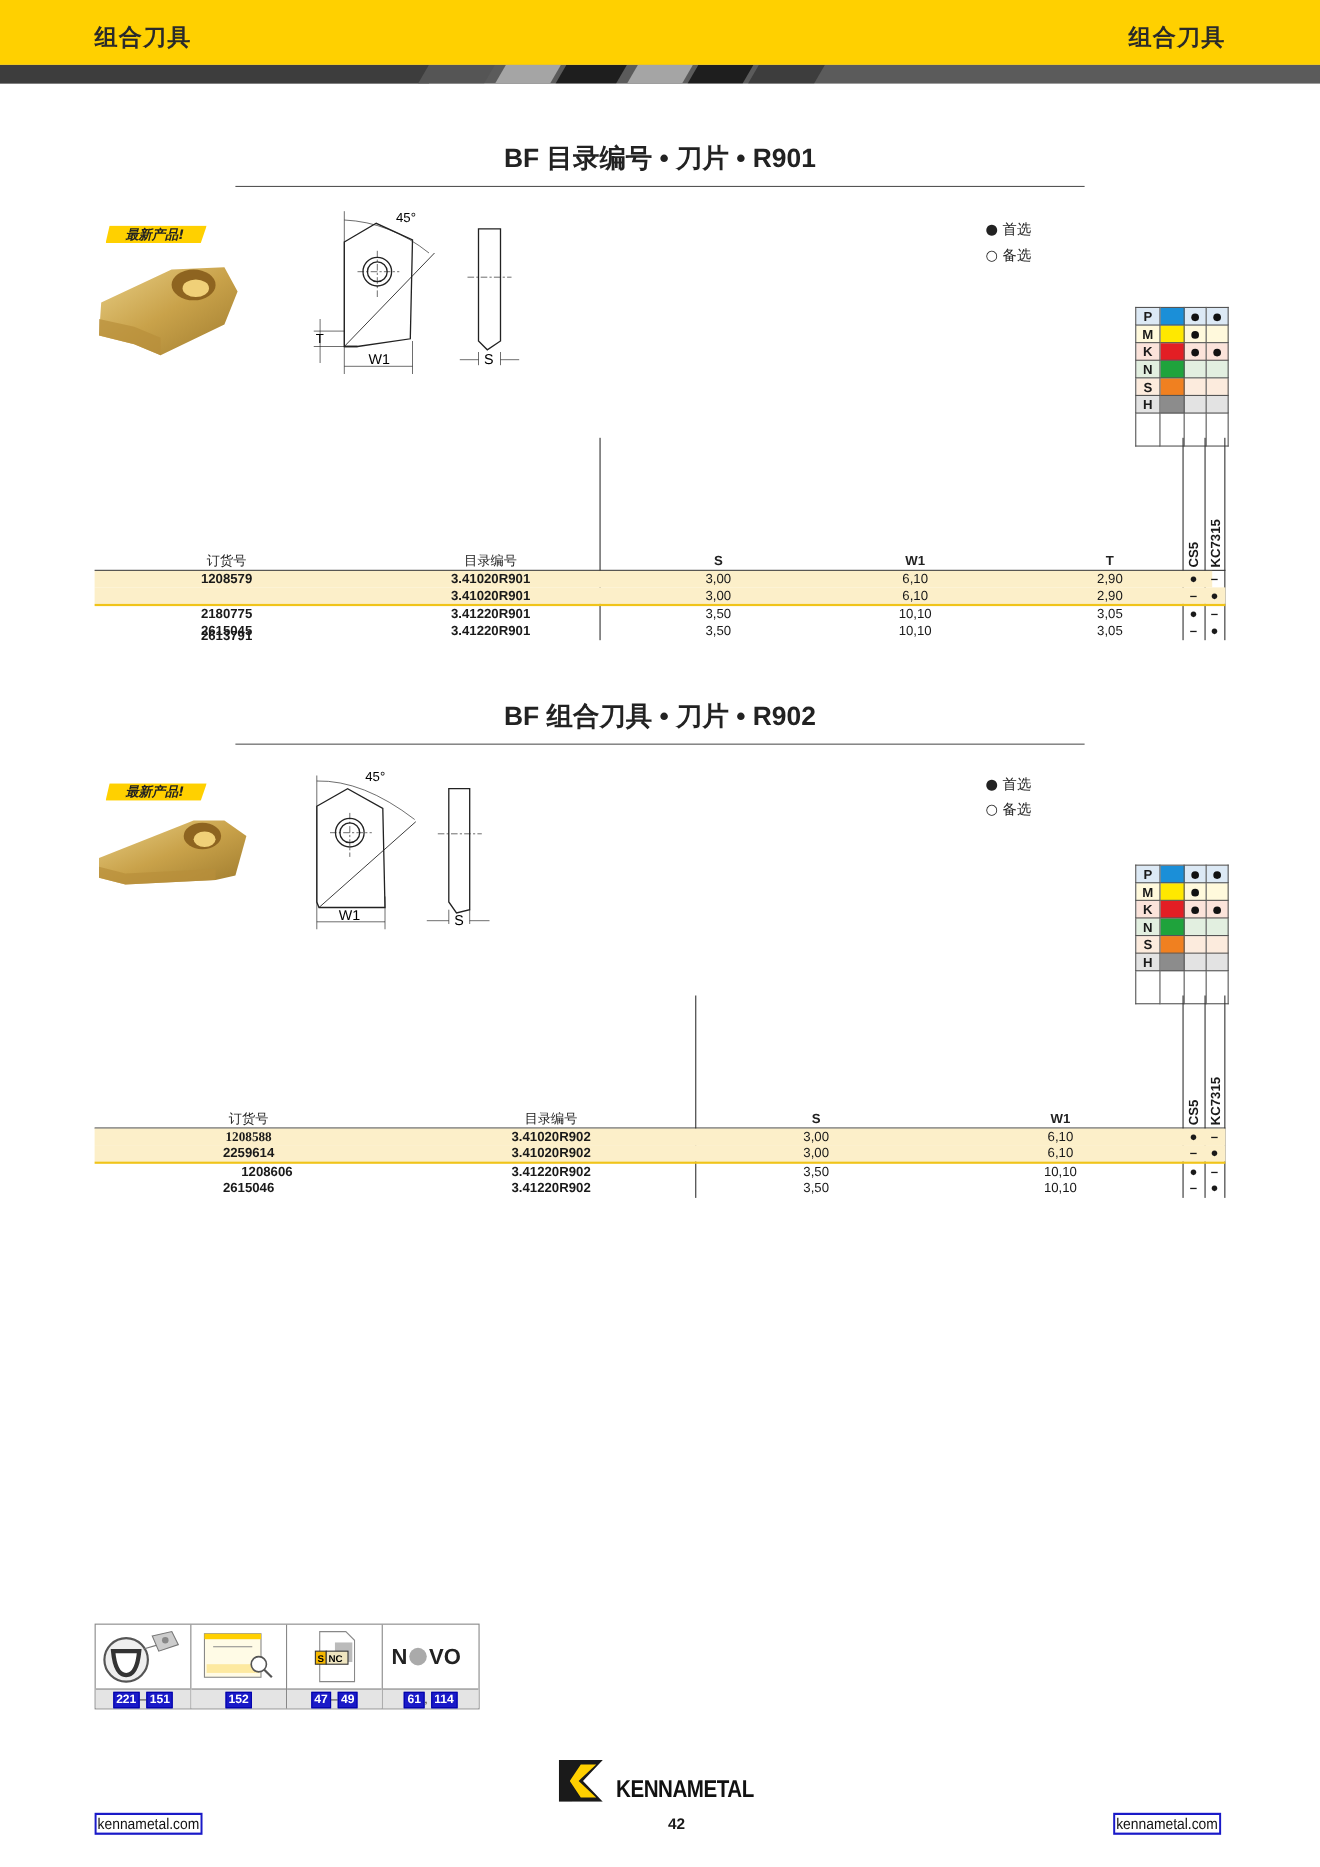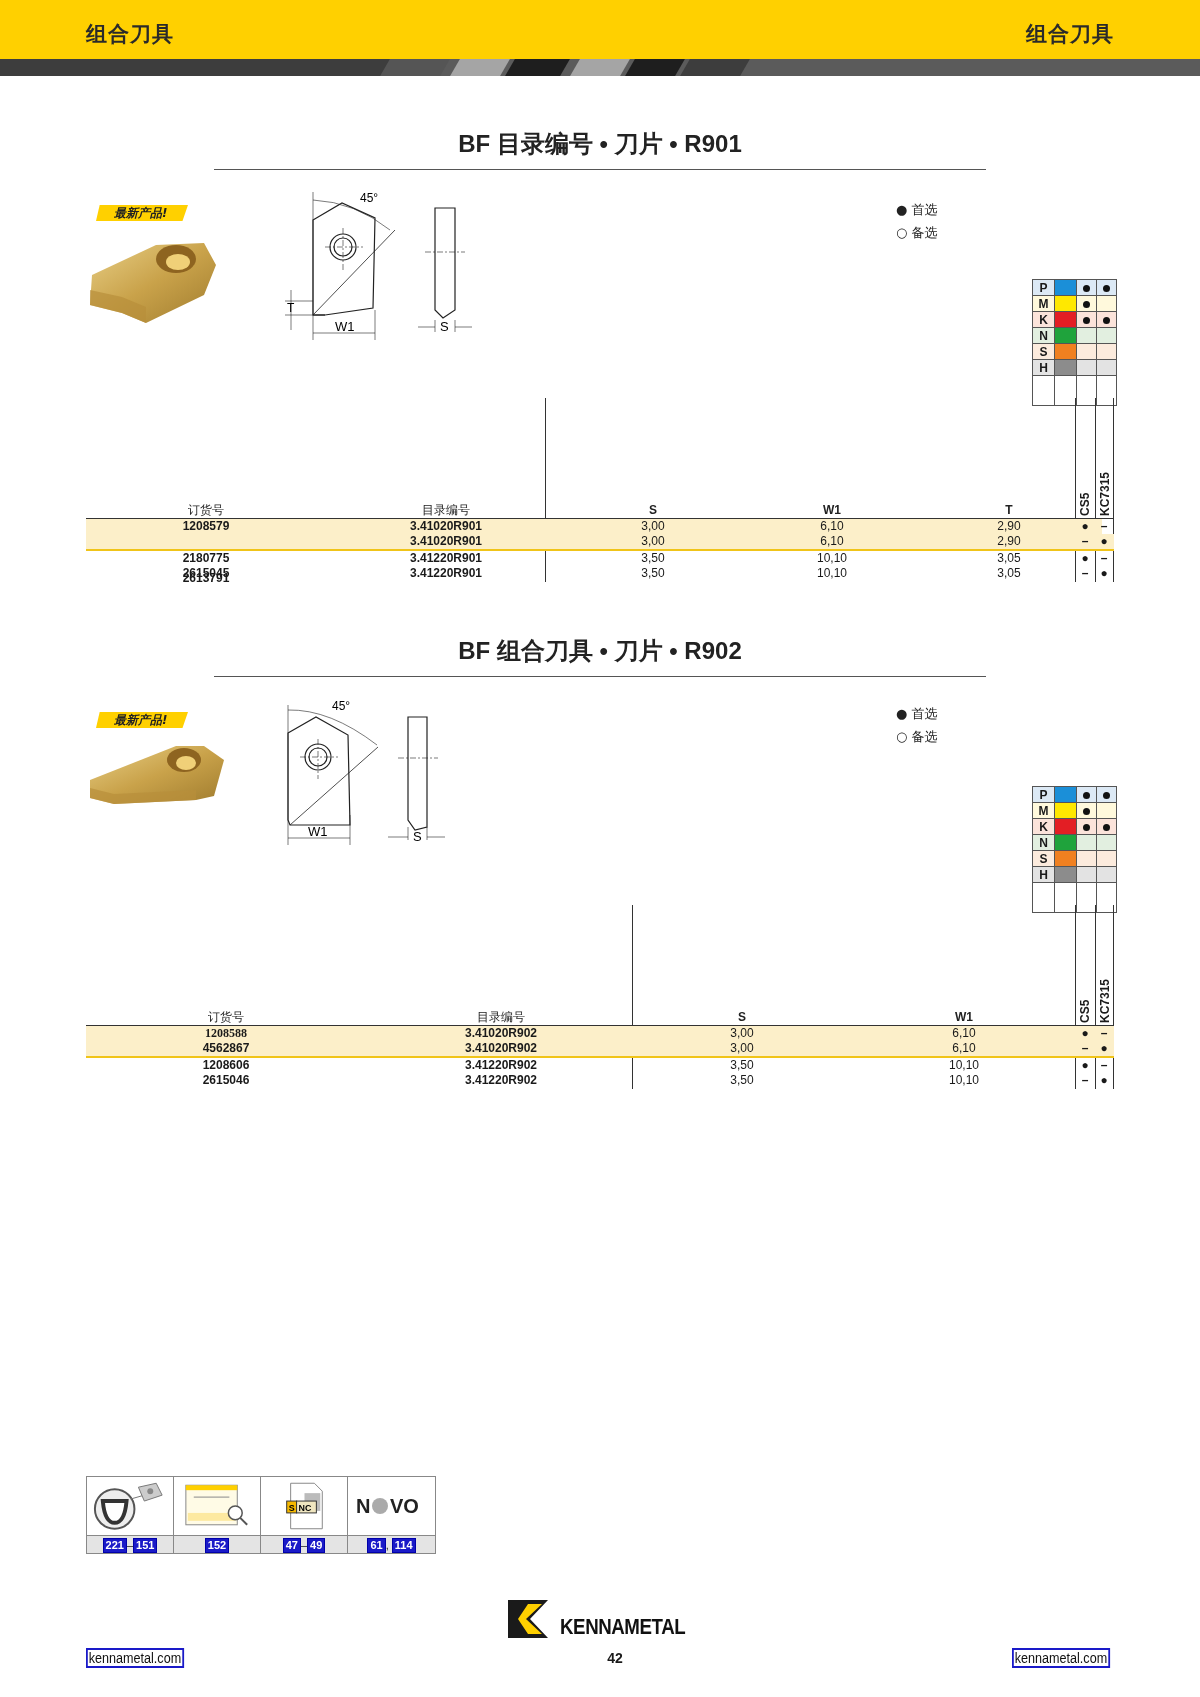--- a/index.html
+++ b/index.html
@@ -352,30 +352,30 @@
 
   <div class="row hl" style="top:19px;width:1028px;">
     <div class="cell b" style="left:100px;width:80px;font-family:Liberation Serif, serif;">1208588</div>
     <div class="cell b" style="left:360px;width:110px;">3.41020R902</div>
     <div class="cell" style="left:626px;width:60px;">3,00</div>
     <div class="cell" style="left:848px;width:60px;">6,10</div>
     <div class="gcell" style="left:990px;">●</div>
     <div class="gcell" style="left:1009px;">–</div>
   </div>
   <div class="row hl" style="top:34px;width:1028px;">
-    <div class="cell b" style="left:100px;width:80px;">4562867</div>
+    <div class="cell b" style="left:100px;width:80px;">2259614</div>
     <div class="cell b" style="left:360px;width:110px;">3.41020R902</div>
     <div class="cell" style="left:626px;width:60px;">3,00</div>
     <div class="cell" style="left:848px;width:60px;">6,10</div>
     <div class="gcell" style="left:990px;">–</div>
     <div class="gcell" style="left:1009px;">●</div>
   </div>
   <div class="yrule" style="top:49px;width:1028px;"></div>
   <div class="row" style="top:51px;width:1028px;">
-    <div class="cell b" style="left:100px;width:80px;">1208606</div>
+    <div class="cell b" style="left:100px;width:80px;text-align:right;">1208606</div>
     <div class="cell b" style="left:360px;width:110px;">3.41220R902</div>
     <div class="cell" style="left:626px;width:60px;">3,50</div>
     <div class="cell" style="left:848px;width:60px;">10,10</div>
     <div class="gcell" style="left:990px;">●</div>
     <div class="gcell" style="left:1009px;">–</div>
   </div>
   <div class="row" style="top:66px;width:1028px;">
     <div class="cell b" style="left:100px;width:80px;">2615046</div>
     <div class="cell b" style="left:360px;width:110px;">3.41220R902</div>
     <div class="cell" style="left:626px;width:60px;">3,50</div>

